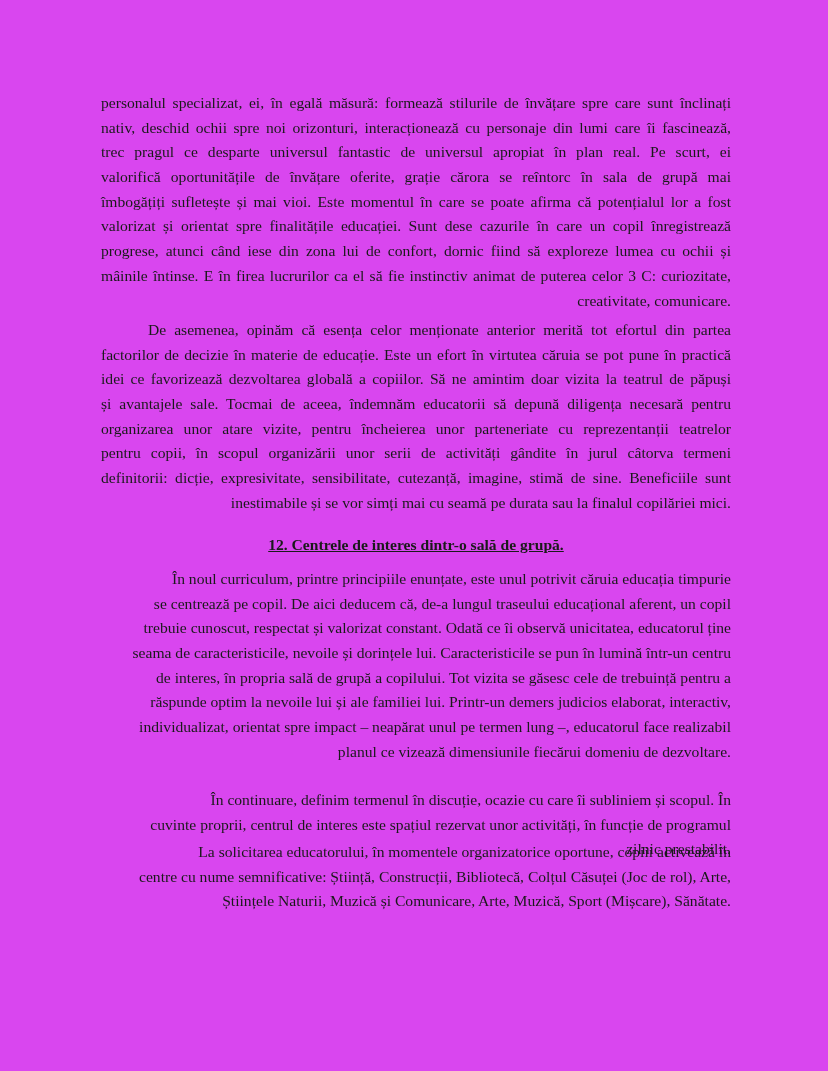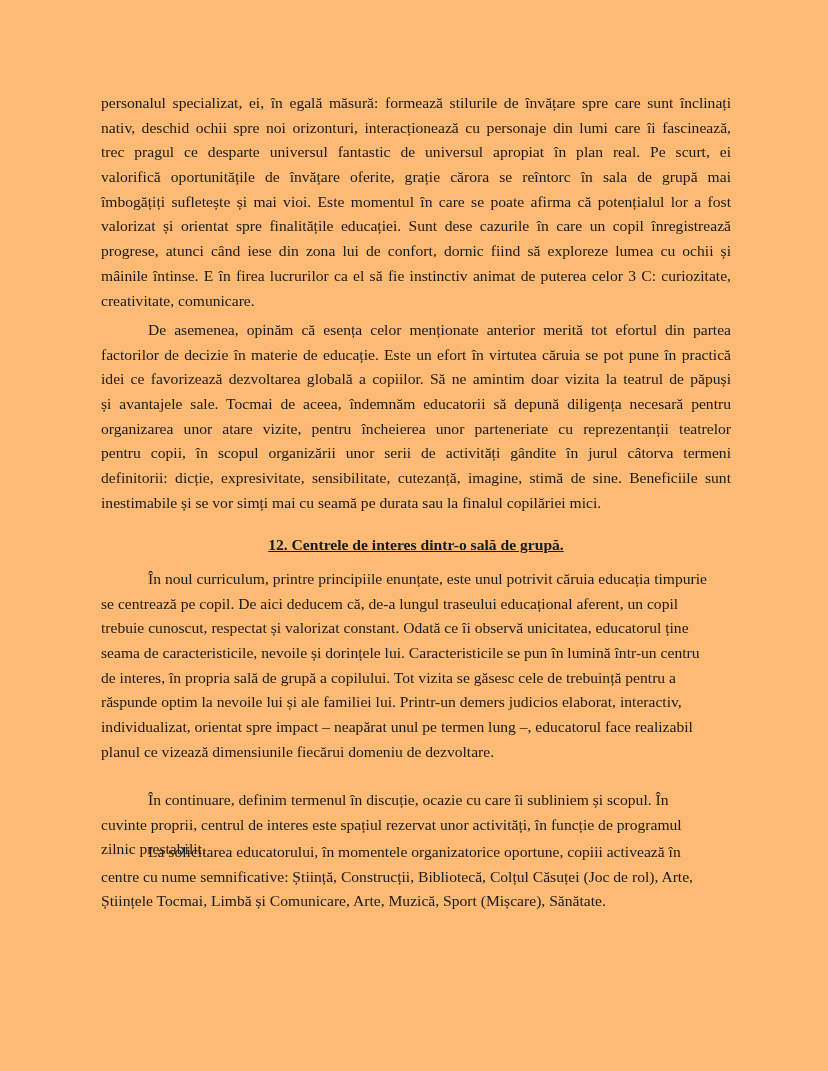--- a/index.html
+++ b/index.html
@@ -1,26 +1,26 @@
 <!DOCTYPE html>
 <html><head>
 <meta charset="utf-8">
 <style>
   html, body { margin: 0; padding: 0; background: #ffffff; }
   body { width: 828px; height: 1071px; position: relative; overflow: hidden; }
   .page {
     position: absolute; left: 0; top: 0; width: 828px; height: 1071px;
-    background: #fdba74; color: #1a1a1a;
+    background: #d946ef; color: #1a1a1a;
     font-family: "Liberation Serif", "DejaVu Serif", serif;
     font-size: 15.6px;
   }
   .block { position: absolute; left: 101px; width: 630px; }
   .line { height: 24.7px; line-height: 24.7px; white-space: nowrap; overflow: visible; }
   .line.just { text-align: justify; text-align-last: justify; white-space: normal; }
-  .line.left { text-align: left; }
+  .line.left { text-align: right; }
   .line.indent { padding-left: 47px; box-sizing: border-box; }
   .heading {
     position: absolute; left: 101px; width: 630px; text-align: center;
     font-weight: bold; font-size: 15.6px; line-height: 24px; text-decoration: underline;
   }
 </style>
 </head>
 <body>
 
 <div class="page">
@@ -63,16 +63,16 @@
 
   <div class="block" style="top:788px;">
     <div class="line left indent">În continuare, definim termenul în discuție, ocazie cu care îi subliniem și scopul. În</div>
     <div class="line left">cuvinte proprii, centrul de interes este spațiul rezervat unor activități, în funcție de programul</div>
     <div class="line left">zilnic prestabilit.</div>
   </div>
 
   <div class="block" style="top:840px;">
     <div class="line left indent">La solicitarea educatorului, în momentele organizatorice oportune, copiii activează în</div>
     <div class="line left">centre cu nume semnificative: Știință, Construcții, Bibliotecă, Colțul Căsuței (Joc de rol), Arte,</div>
-    <div class="line left">Științele Tocmai, Limbă și Comunicare, Arte, Muzică, Sport (Mișcare), Sănătate.</div>
+    <div class="line left">Științele Naturii, Muzică și Comunicare, Arte, Muzică, Sport (Mișcare), Sănătate.</div>
   </div>
 
 </div>
 
 </body></html>

